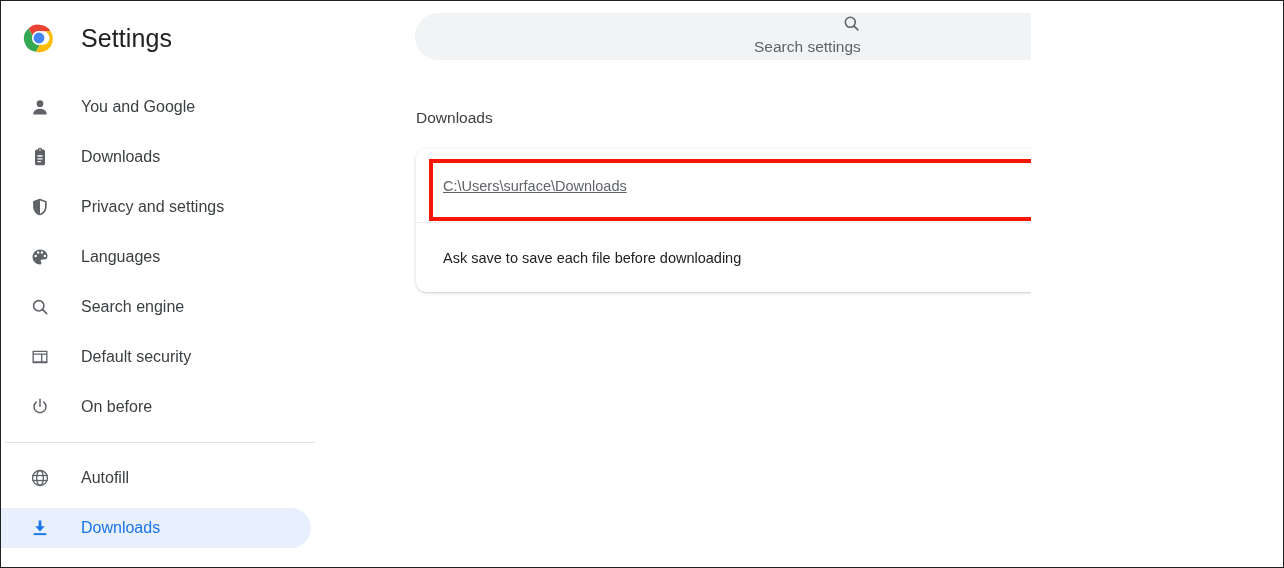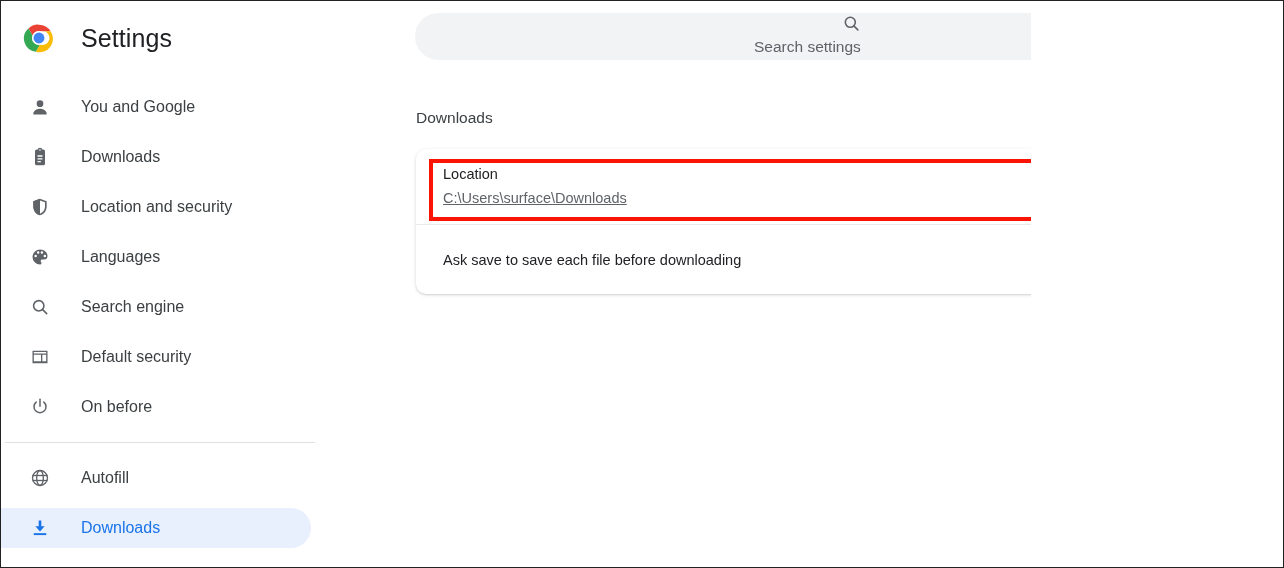--- a/index.html
+++ b/index.html
@@ -265,21 +265,21 @@
       </div>
 
       <div class="nav-item">
         <span class="ico">
           <svg width="20" height="20" viewBox="0 0 24 24" fill="currentColor">
               <path d="M12 2L4 5v6.5c0 5 3.4 9.6 8 10.5 4.6-.9 8-5.5 8-10.5V5l-8-3zm0 2.2v15.6c-3.3-.9-6-4.5-6-8.3V6.4l6-2.2z" opacity="0"></path>
               <path d="M12 2L4 5v6.5c0 5 3.4 9.6 8 10.5 4.6-.9 8-5.5 8-10.5V5l-8-3zm0 2.15l6 2.25v5.1c0 3.9-2.6 7.6-6 8.5V4.15z"></path>
               <path d="M12 2L4 5v6.5c0 5 3.4 9.6 8 10.5V2z"></path>
             </svg>
         </span>
-        <span class="lbl">Location and security</span>
+        <span class="lbl">Privacy and settings</span>
       </div>
 
       <div class="nav-item">
         <span class="ico">
           <svg width="20" height="20" viewBox="0 0 24 24" fill="currentColor">
               <path d="M12 3a9 9 0 0 0 0 18c1 0 1.8-.8 1.8-1.8 0-.5-.2-.9-.5-1.2-.3-.3-.5-.7-.5-1.1 0-1 .8-1.8 1.8-1.8h2.1A4.3 4.3 0 0 0 21 10.8C21 6.5 16.97 3 12 3zM6.8 12.2a1.5 1.5 0 1 1 0-3 1.5 1.5 0 0 1 0 3zm3-4a1.5 1.5 0 1 1 0-3 1.5 1.5 0 0 1 0 3zm4.5 0a1.5 1.5 0 1 1 0-3 1.5 1.5 0 0 1 0 3zm3.5 4a1.5 1.5 0 1 1 0-3 1.5 1.5 0 0 1 0 3z"></path>
             </svg>
         </span>
         <span class="lbl">Languages</span>
       </div>
@@ -354,21 +354,20 @@
       </span>
       <input class="s-input" type="text" value="" placeholder="Search settings" style="">
     </div>
 
     <div class="section-title">Downloads</div>
 
     <div class="card">
 
       <div class="row row-location">
         <div class="loc-text">
-          <div class="loc-label">Location</div>
           <div class="loc-value">C:\Users\surface\Downloads</div>
         </div>
         <div class="vdivider"></div>
         <div class="change-wrap">
           <button class="change-btn">Change</button>
         </div>
       </div>
 
       <div class="row-divider"></div>
 

